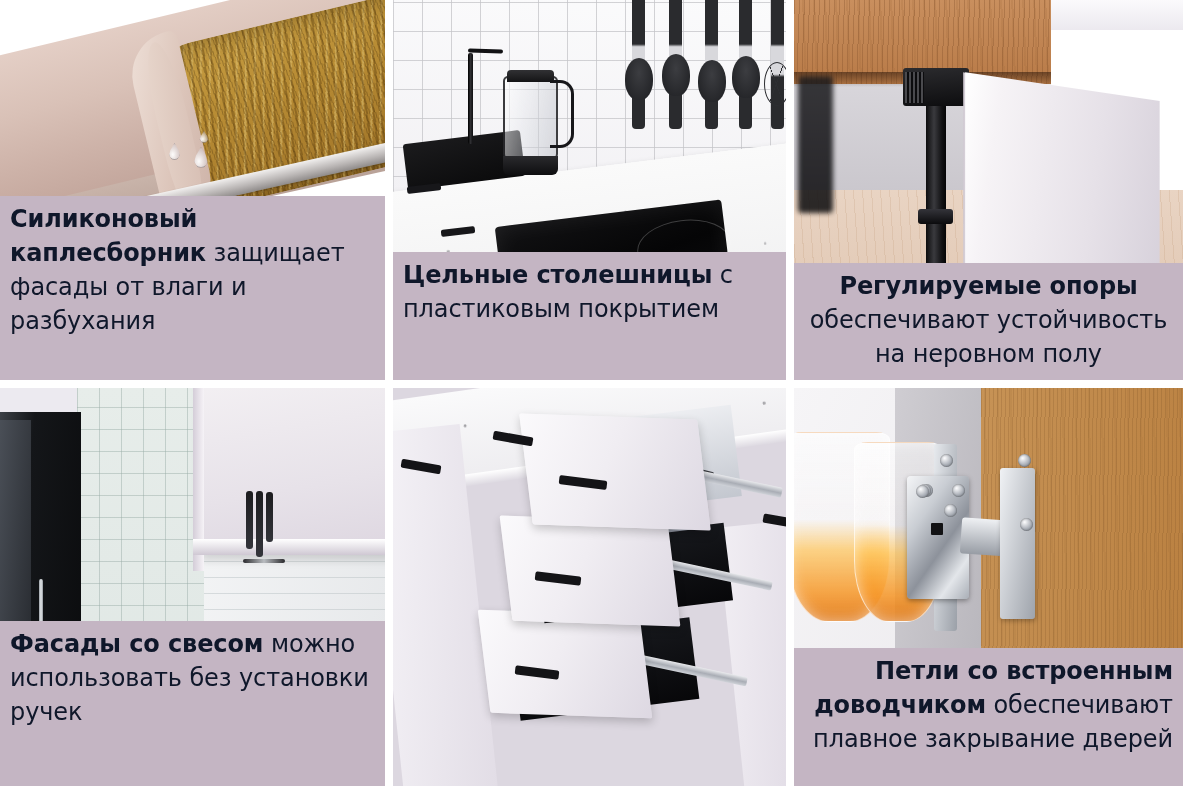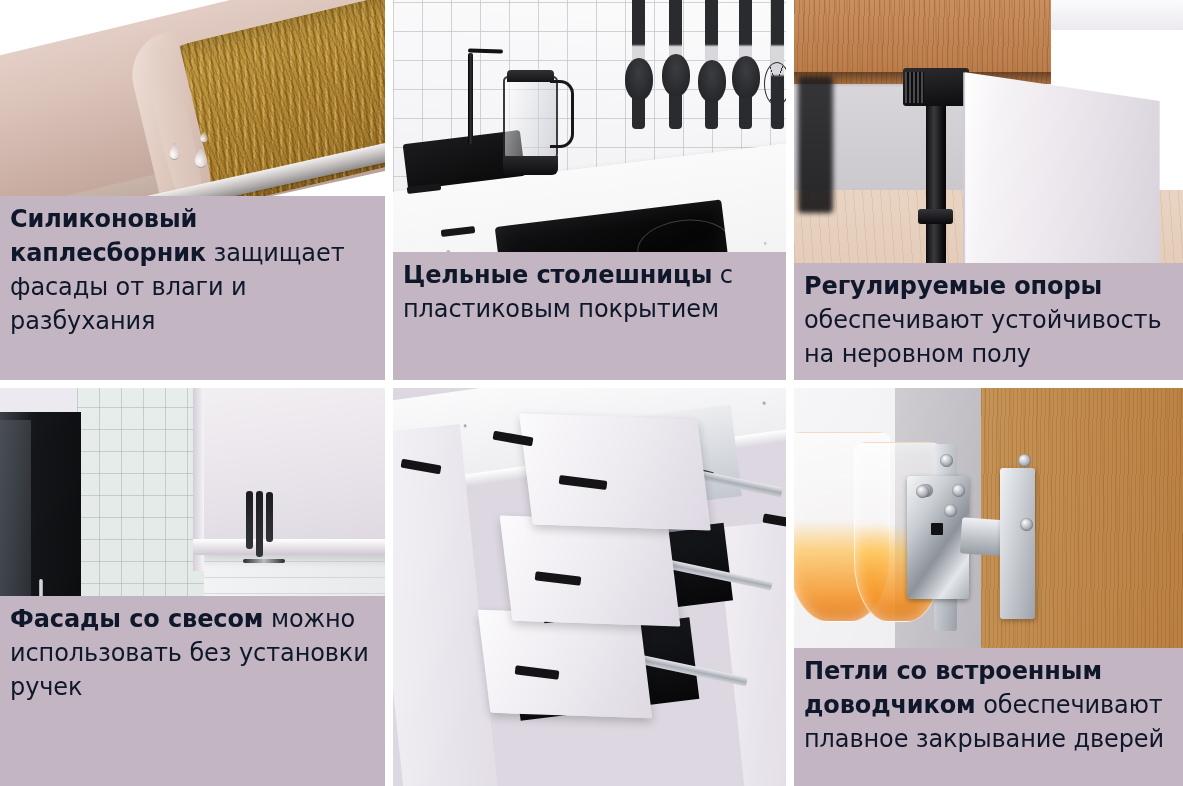--- a/index.html
+++ b/index.html
@@ -578,21 +578,21 @@
       <div class="t3-woodshadow"></div>
       <div class="t3-legblur"></div>
       <div class="t3-legbody"></div>
       <div class="t3-legring"></div>
       <div class="t3-legfoot"></div>
       <div class="t3-legtop"></div>
       <div class="t3-legvent"></div>
       <div class="t3-plinth-edge"></div>
       <div class="t3-plinth"></div>
     </div>
-    <div class="caption" style="height:117px;">
+    <div class="caption" style="height:117px;text-align:center;">
       <b>Регулируемые опоры</b><span class="reg"> обеспечивают устойчивость на неровном полу</span>
     </div>
   </div>
 
   <div class="tile" style="left:0px; top:388px; width:385px; height:398px;">
     <div class="tile-photo">
       <div class="t4-bg"></div>
       <div class="t4-tile-right"></div>
       <div class="t4-tile-left"></div>
       <div class="t4-blackcab"></div>
@@ -605,21 +605,21 @@
       <div class="t4-hang" style="left:246px; top:103px; height:58px;"></div>
       <div class="t4-hang" style="left:256px; top:103px; height:66px;"></div>
       <div class="t4-hang" style="left:266px; top:104px; height:50px;"></div>
       <div class="t4-faucet-arm"></div>
       <div class="t4-faucet-col"></div>
       <div class="t4-counter"></div>
       <div class="t4-sink"></div>
       <div class="t4-kettle"></div>
       <div class="t4-kettle-lid"></div>
     </div>
-    <div class="caption" style="height:190px;">
+    <div class="caption" style="height:165px;">
       <b>Фасады со свесом</b><span class="reg"> можно использовать без установки ручек</span>
     </div>
   </div>
 
   <div class="tile" style="left:393px; top:388px; width:393px; height:398px;">
     <div class="tile-photo">
       <div class="t5-bg"></div>
       <div class="t5-counter"></div>
       <div class="t5-counter-edge"></div>
       <div class="t5-cabL"></div>
@@ -667,18 +667,18 @@
       <div class="t6-square"></div>
       <div class="t6-screw" style="left:126px; top:96px;"></div>
       <div class="t6-screw" style="left:124px; top:96px;"></div>
       <div class="t6-screw" style="left:122px; top:97px;"></div>
       <div class="t6-screw" style="left:146px; top:66px;"></div>
       <div class="t6-screw" style="left:150px; top:116px;"></div>
       <div class="t6-screw" style="left:158px; top:96px;"></div>
       <div class="t6-screw" style="left:224px; top:66px;"></div>
       <div class="t6-screw" style="left:226px; top:130px;"></div>
     </div>
-    <div class="caption" style="height:138px;">
+    <div class="caption" style="height:138px;text-align:right;">
       <b>Петли со встроенным доводчиком</b><span class="reg"> обеспечивают плавное закрывание дверей</span>
     </div>
   </div>
 
 </div>
 
 </body></html>

